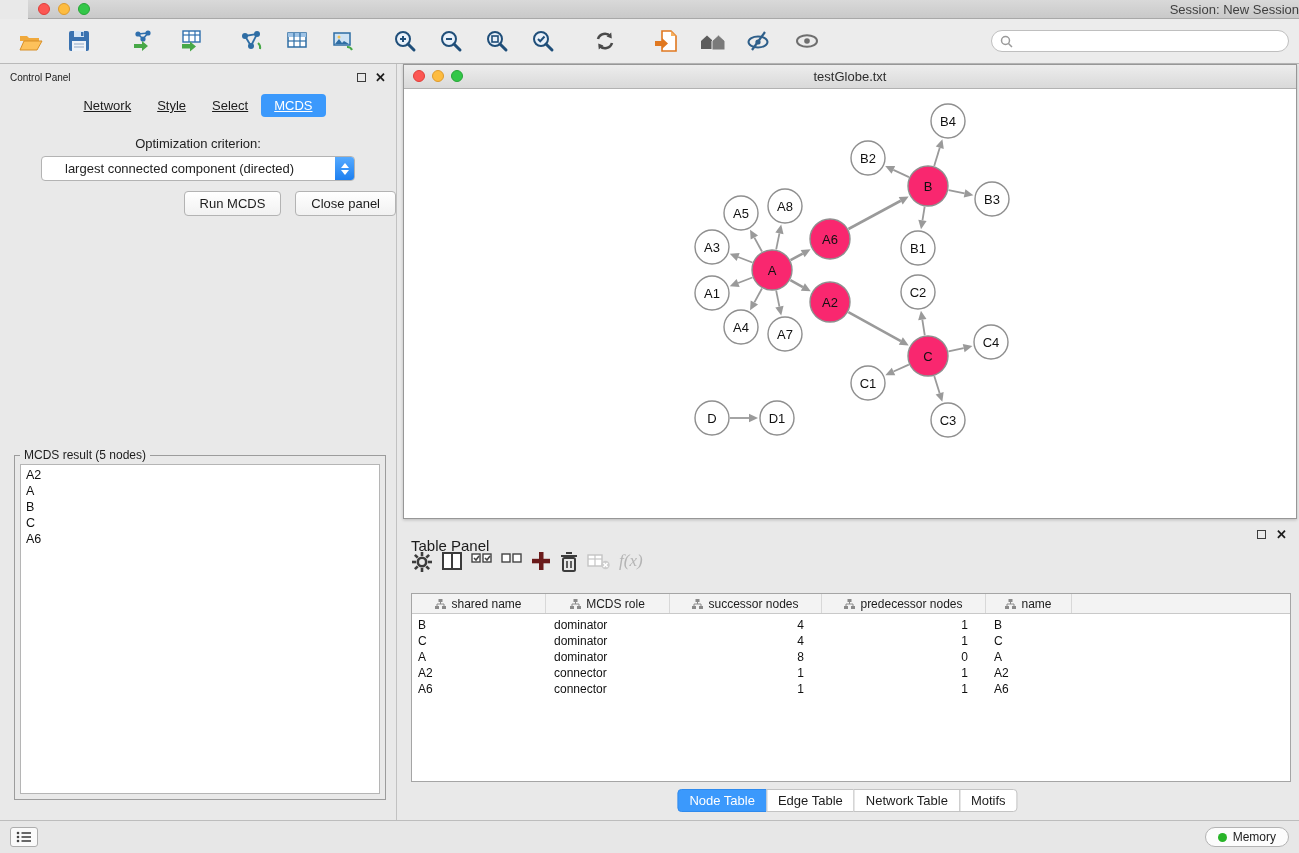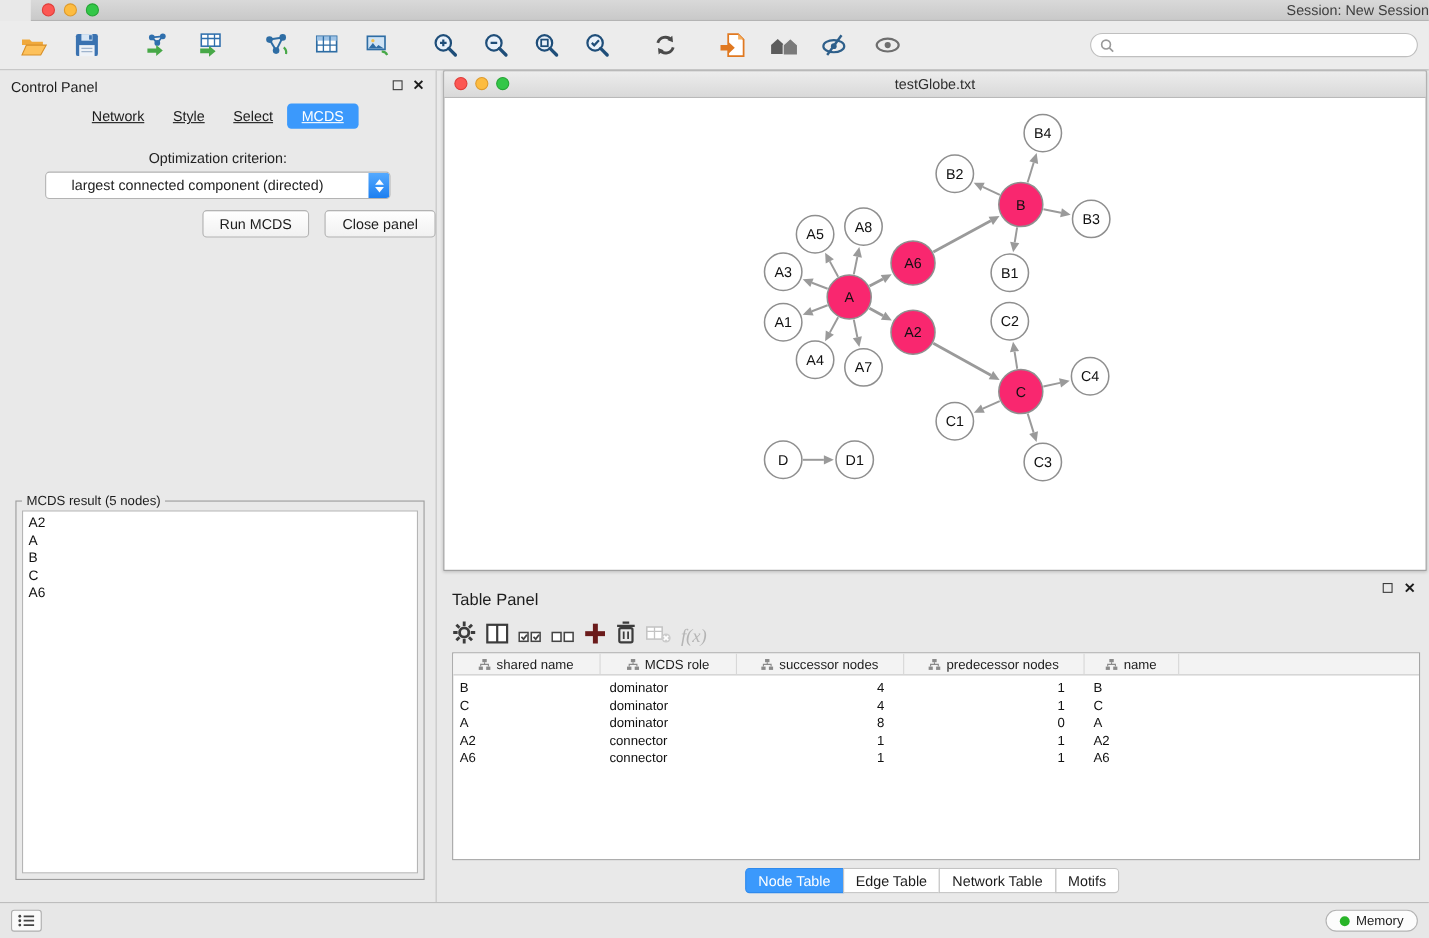--- a/index.html
+++ b/index.html
@@ -20,21 +20,21 @@
   .toolbar { position:absolute; top:19px; left:0; right:0; height:45px; background:#ececec;
     border-bottom:1px solid #b9b9b9; display:flex; align-items:center; padding:0 10px; }
   .tbtn { width:34px; height:34px; display:flex; align-items:center; justify-content:center; flex:0 0 auto; }
   .searchbox { margin-left:auto; width:298px; height:22px; background:#fff; border:1px solid #bfbfbf;
     border-radius:11px; display:flex; align-items:center; padding:0 8px; gap:5px; }
   .searchbox input { border:none; outline:none; flex:1; font-size:12px; background:transparent; }
 
   
   .control-panel { position:absolute; top:64px; left:0; width:397px; bottom:33px;
     background:#e9e9e9; border-right:1px solid #c2c2c2; }
-  .panel-title { position:absolute; left:10px; top:8px; font-size:13px; color:#1c1c1c; }
+  .panel-title { position:absolute; left:10px; top:8px; font-size:10px; color:#1c1c1c; }
   .panel-icons { position:absolute; right:10px; top:8px; display:flex; gap:9px; align-items:center; }
   .float-ico { width:9px; height:9px; border:1.5px solid #3c3c3c; display:inline-block; }
   .close-ico { font-size:13px; font-weight:bold; color:#1c1c1c; line-height:11px; }
   .ctabs { position:absolute; top:30px; left:0; width:100%; display:flex; justify-content:center; }
   .ctab { font-size:13px; padding:4px 13px; color:#1c1c1c;text-decoration:underline; }
   .ctab.sel { background:#3b99fc; color:#fff; border-radius:4px; }
   .opt-label { position:absolute; top:72px; width:100%; text-align:center; font-size:13px; }
   .dropdown { position:absolute; top:92px; left:41px; width:314px; height:25px; background:#fff;
     border:1px solid #b3b3b3; border-radius:4px; display:flex; align-items:center; overflow:hidden; }
   .dropdown .dval { flex:1; padding-left:23px; font-size:13px; white-space:nowrap; }
@@ -58,21 +58,21 @@
     background:#fff; border:1px solid #979797; box-shadow:0 1px 3px rgba(0,0,0,0.2); }
   .nw-header { height:24px; background:linear-gradient(#ededed,#d9d9d9); border-bottom:1px solid #b2b2b2;
     display:flex; align-items:center; justify-content:center; font-size:13px; color:#2e2e2e; position:relative; }
   .nw-lights { position:absolute; left:9px; top:5px; display:flex; gap:7px; }
   .net-canvas { display:block; }
 
   .table-panel { position:absolute; left:0; right:0; top:459px; bottom:0; }
   .tp-title { position:absolute; left:14px; top:14px; font-size:15px; color:#1c1c1c; }
   .tp-icons { position:absolute; right:12px; top:6px; display:flex; gap:10px; align-items:center; }
   .tp-toolbar { position:absolute; top:28px; left:14px; right:8px; height:38px;
-    display:flex; align-items:flex-end; gap:8px; }
+    display:flex; align-items:flex-start; gap:8px; }
   .fx { font-family:"Liberation Serif", serif; font-style:italic; font-size:17px; color:#b4b4b4; }
   .table-box { position:absolute; left:14px; right:8px; top:70px; bottom:38px;
     background:#fff; border:1px solid #a5a5a5; overflow:hidden; }
   .thead { display:flex; height:20px; background:#f3f3f3; border-bottom:1px solid #c9c9c9; }
   .th { display:flex; align-items:center; justify-content:center; gap:5px; font-size:12px;
     color:#1c1c1c; border-right:1px solid #d8d8d8; height:100%; }
   .tr { display:flex; height:16px; align-items:center; }
   .tbody { padding-top:3px; }
   .td { font-size:12px; color:#111; padding-left:8px; }
   .td.c0 { padding-left:6px; }

